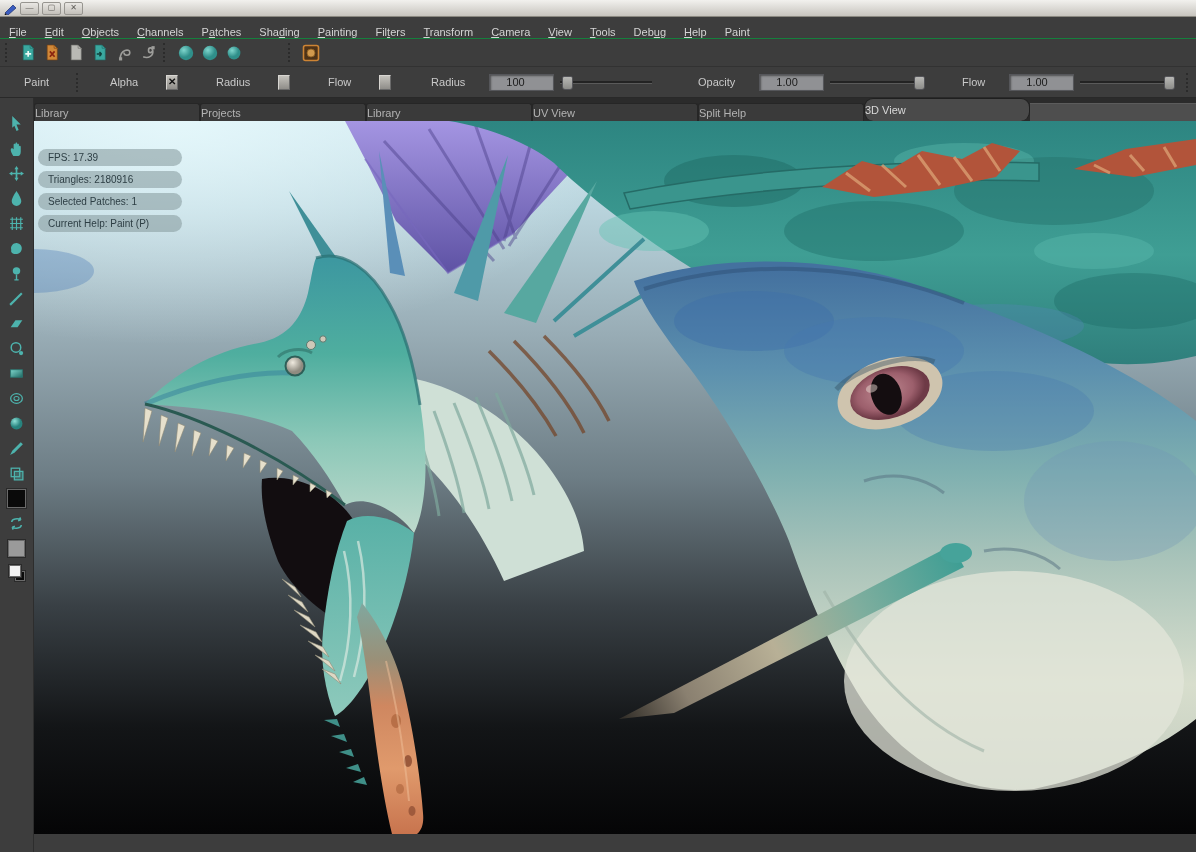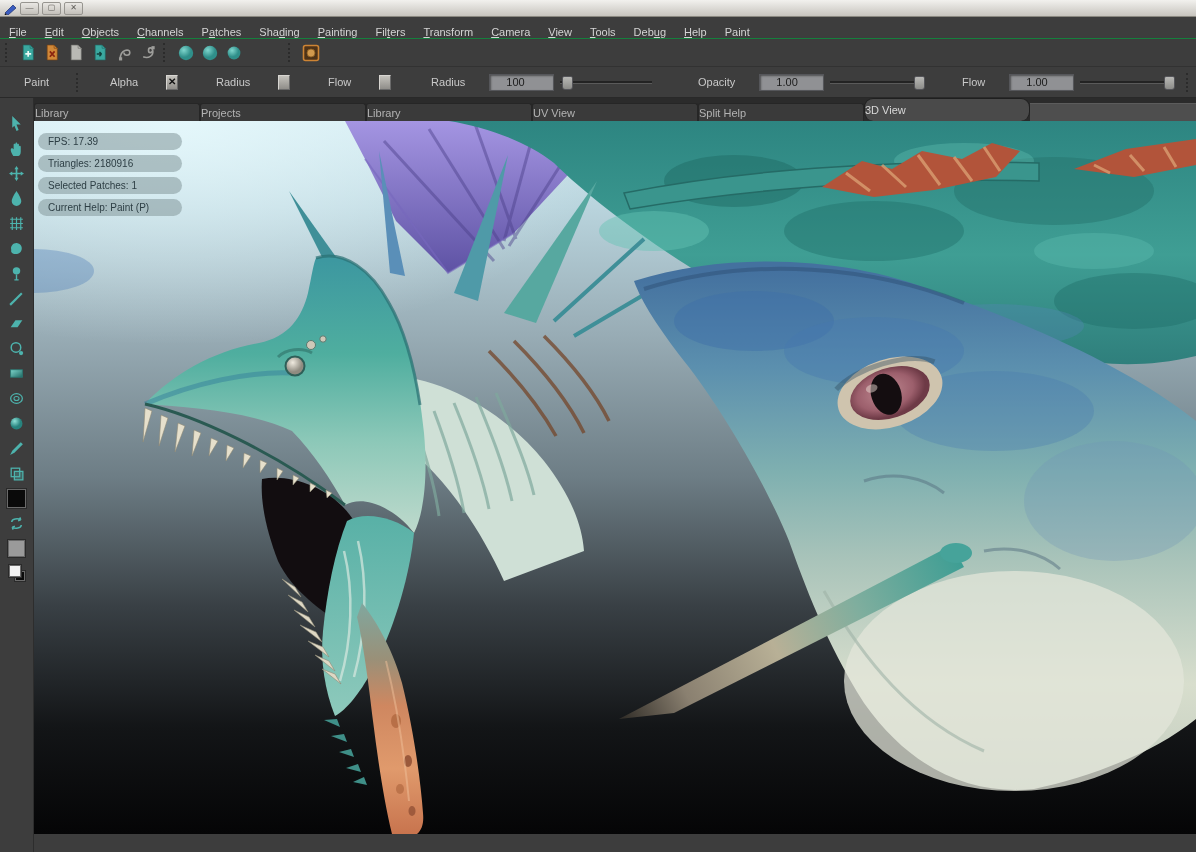--- a/index.html
+++ b/index.html
@@ -54,21 +54,21 @@
     border-radius:3px 3px 0 0;font-size:11px;color:#b3b3b3;line-height:18px;
     box-sizing:border-box;}
   .tab.active{height:23px;background:#4a4a4a;color:#d8d8d8;line-height:22px;border-color:#1f1f1f;border-radius:9px;}
   .tabfill{flex:1;height:17px;background:#4e4e4e;border-top:1px solid #5c5c5c;}
   
   .viewport{position:relative;width:1162px;height:713px;overflow:hidden;
     background:
       radial-gradient(ellipse 650px 320px at 12% 0%, rgba(232,250,253,.85), rgba(232,250,253,0) 70%),
       linear-gradient(180deg,#cfe7ee 0%,#b9d4dd 12%,#98acb5 30%,#6d7d85 50%,#394045 68%,#131517 85%,#050506 100%);}
   .viewport svg{position:absolute;left:0;top:0;}
-  .hud{position:absolute;left:4px;top:12px;z-index:5;}
+  .hud{position:absolute;left:4px;top:28px;z-index:5;}
   .hud-pill{display:table;background:rgba(138,158,162,.6);border-radius:9px;
     color:#2d3e44;font-size:10px;line-height:17px;height:17px;padding:0 10px;
     margin-bottom:5px;min-width:124px;white-space:pre;}
 </style>
 </head>
 <body>
 
 <div class="titlebar">
   <svg class="title-icon" viewBox="0 0 16 13">
     <polygon points="1,11 9,3 12,6 4,13" fill="#3a5cc0" stroke="#1d2f6e" stroke-width="0.7"></polygon>

